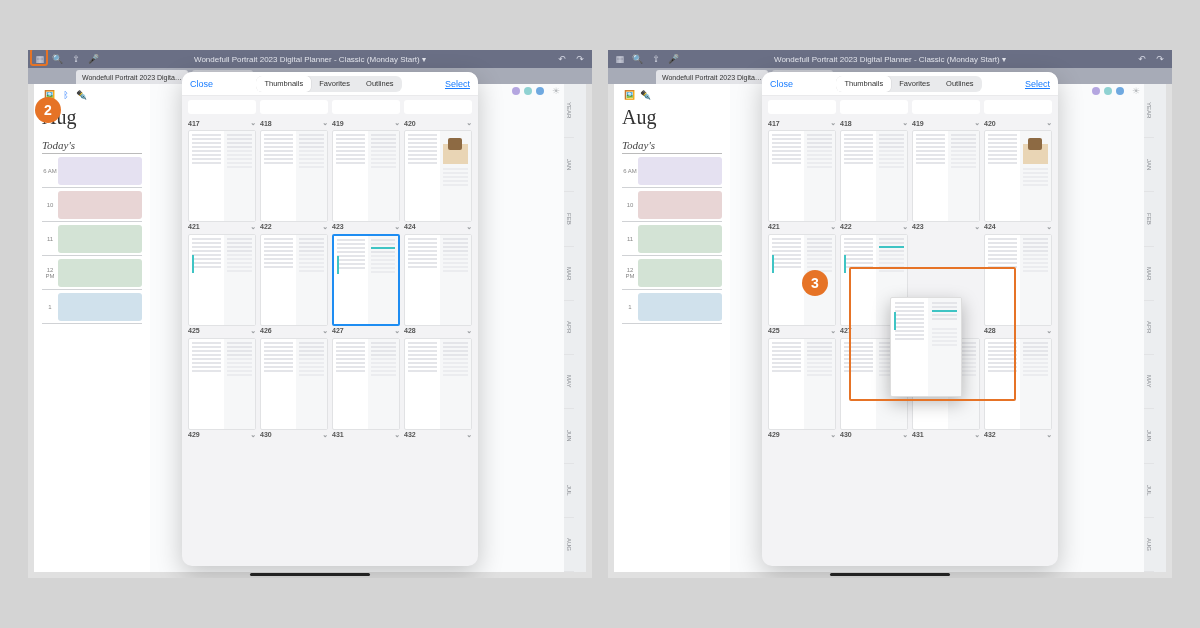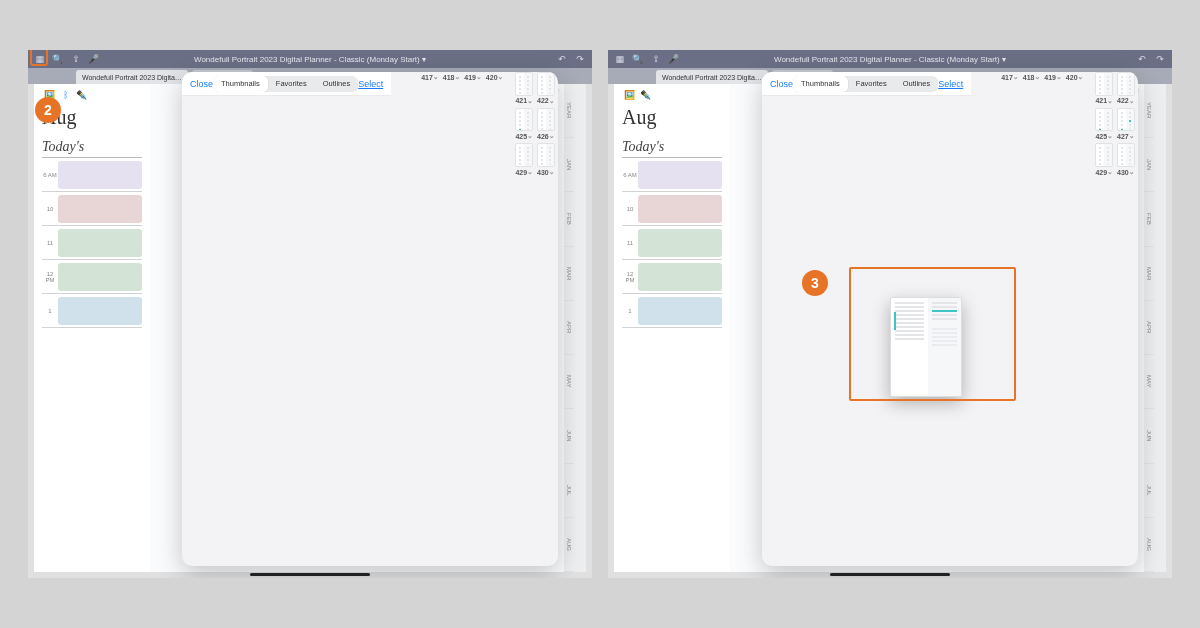--- a/index.html
+++ b/index.html
@@ -117,21 +117,21 @@
   .bt { color:#2f7fff;}
   .doc-title {
     font-family: Georgia, "Times New Roman", serif;
     font-size: 20px;
     color:#333;
     margin-top:4px;
     text-align:left;
   }
   .todays {
     font-family: Georgia, serif;
-    font-size:14px;
+    font-size:11px;
     color:#444;
     border-bottom:1px solid #bbb;
     margin-top:10px;
     padding-bottom:2px;
     font-style:italic;
   }
   .hour-row { display:flex; align-items:center; height:34px; border-bottom:1px solid #d0d2d5; }
   .hour-label { width:16px; font-size:6px; color:#888; text-align:center; line-height:1;}
   .hour-block { flex:1; height:28px; border-radius:3px; }
   .g1 { background:#e5e1f1; }
@@ -144,27 +144,27 @@
   .dot.pur { background:#b4a6e0;}
   .dot.teal { background:#8fd2d2;}
   .dot.blue { background:#6fa9e0;}
   .sun-icon { font-size:9px; color:#b8bbbe; margin-left:4px;}
 
   
   .popover {
     position:absolute;
     top: 22px;
     left: 154px;
-    width: 376px;
+    width: 296px;
     bottom: 12px;
     background:#f3f3f5;
     border-radius:10px;
     box-shadow:0 8px 26px rgba(0,0,0,0.22);
     display:flex;
-    flex-direction:row;
+    flex-direction:column;
     overflow:hidden;
   }
   .po-header {
     height:24px;
     background:#fff;
     display:flex;
     align-items:center;
     padding:0 8px;
     font-size:9px;
     border-bottom:1px solid #eaeaec;

